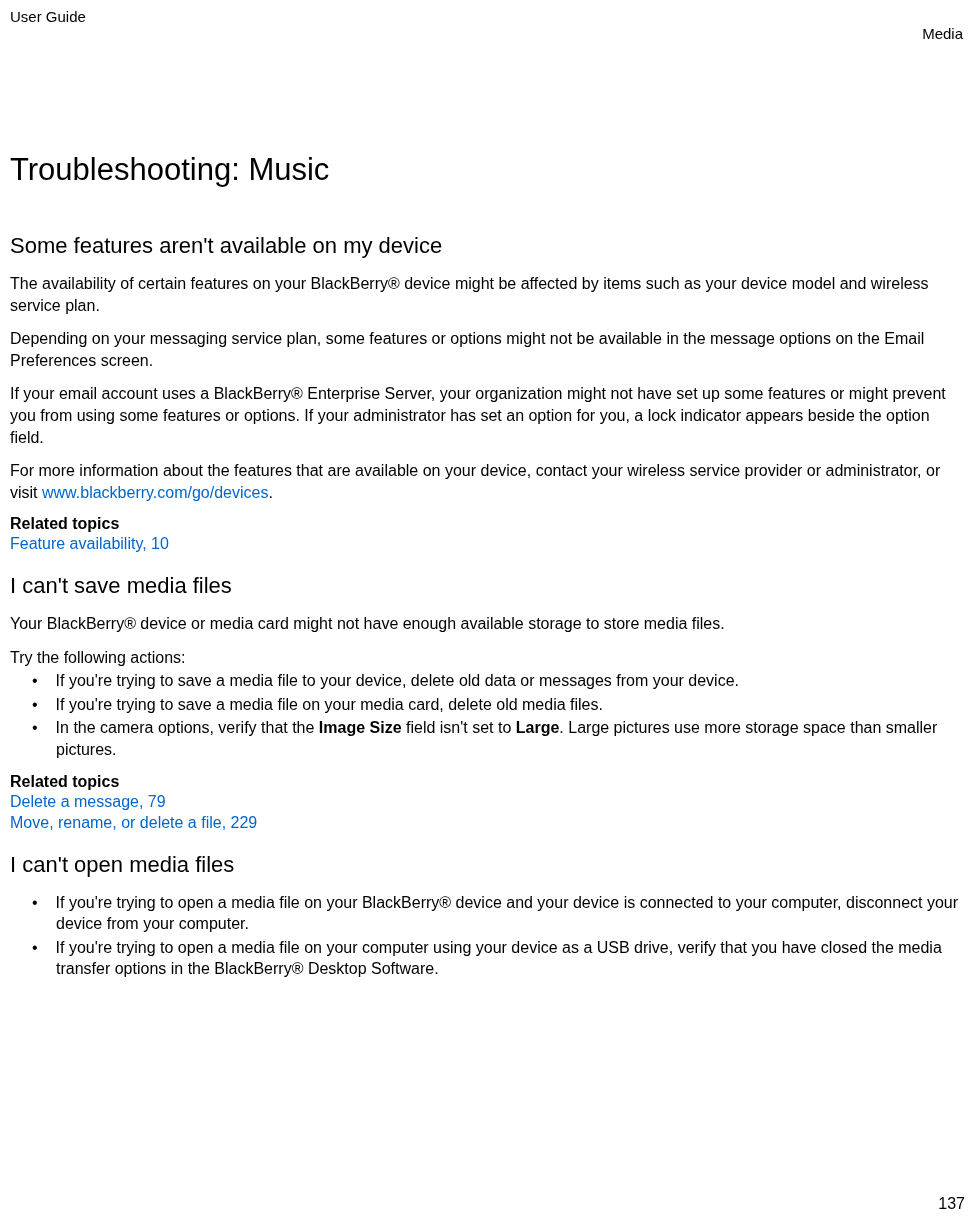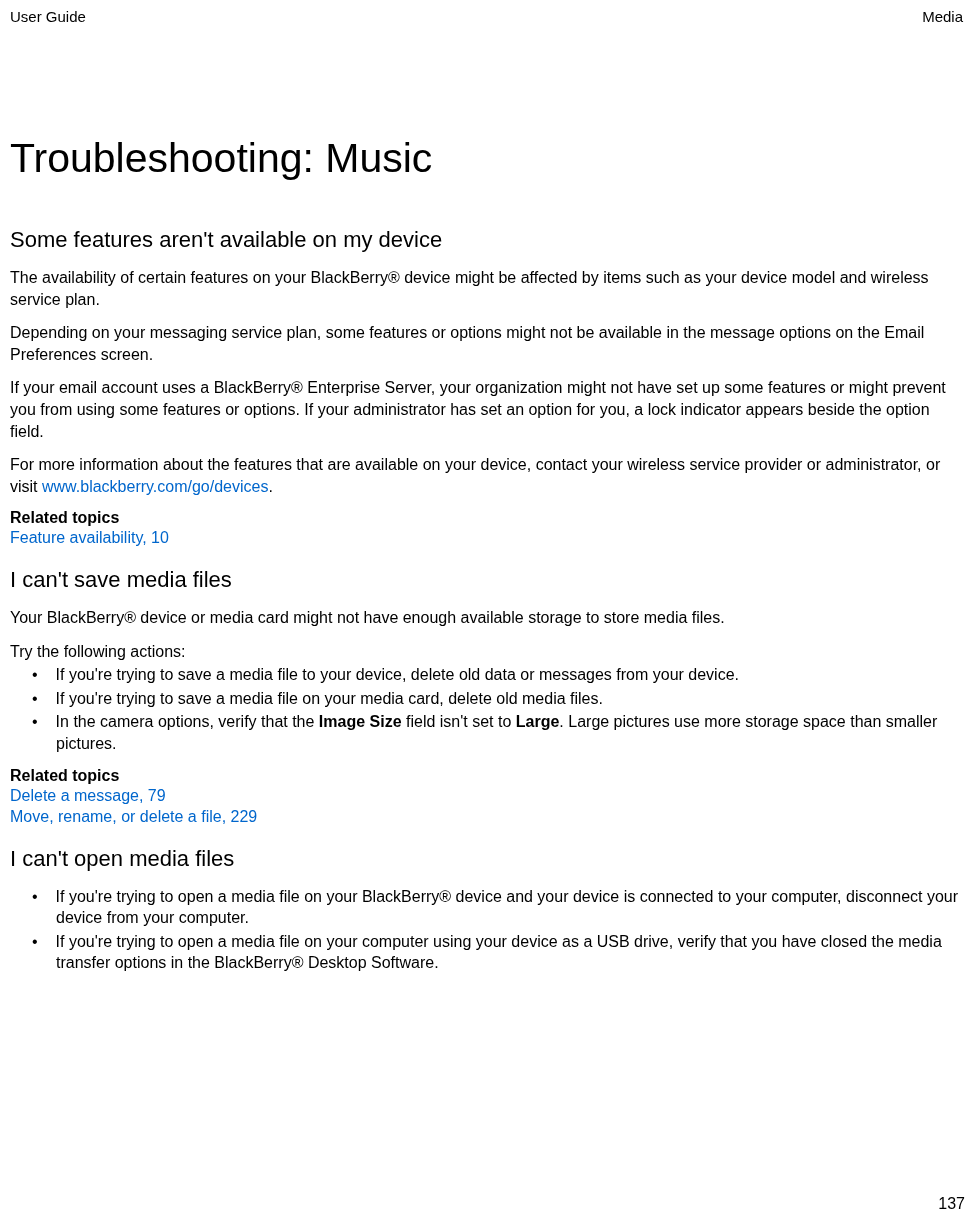--- a/index.html
+++ b/index.html
@@ -14,32 +14,33 @@
       background: #ffffff;
       color: #000000;
       position: relative;
       padding: 0;
     }
     .header {
       display: flex;
       justify-content: space-between;
       padding: 8px 10px 0 10px;
       font-size: 15px;
+      flex-direction: column;
     }
     .header-left {
       text-align: left;
     }
     .header-right {
       text-align: right;
     }
     .content {
       padding: 110px 10px 0 10px;
     }
     h1 {
-      font-size: 41px;
+      font-size: 31px;
       font-weight: 400;
       margin-bottom: 45px;
       font-family: 'Segoe UI', Tahoma, sans-serif;
     }
     h2 {
       font-size: 22px;
       font-weight: 400;
       margin-bottom: 14px;
       margin-top: 6px;
       font-family: 'Segoe UI', Tahoma, sans-serif;

